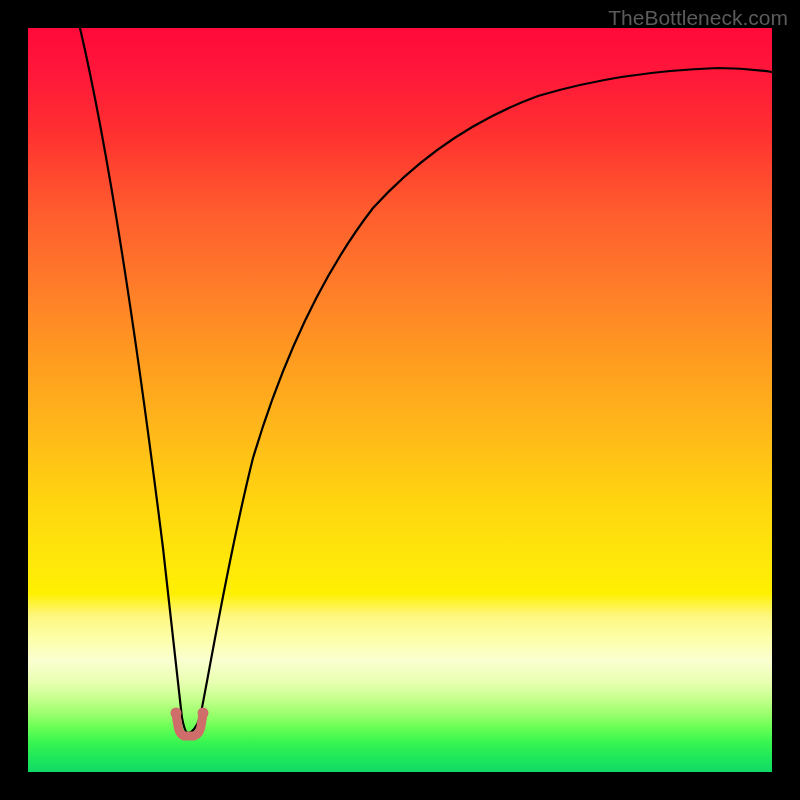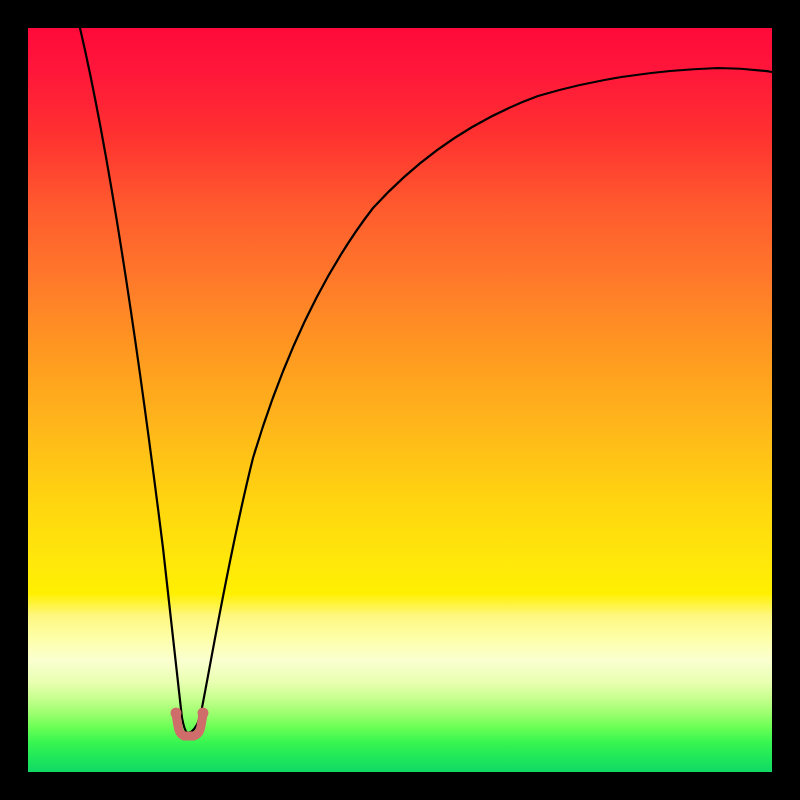--- a/index.html
+++ b/index.html
@@ -99,13 +99,14 @@
                  Q 151 706, 156 708
                  L 166 708
                  Q 172 706, 173 698
                  L 175 686" fill="none" stroke="#cf6d6a" stroke-width="9" stroke-linecap="round" stroke-linejoin="round"></path>
         <circle cx="148" cy="685" r="5.5" fill="#cf6d6a"></circle>
         <circle cx="175" cy="685" r="5.5" fill="#cf6d6a"></circle>
       </g>
     </svg>
   </div>
 
+  <div class="watermark">TheBottleneck.com</div>
 </div>
 
 </body></html>

